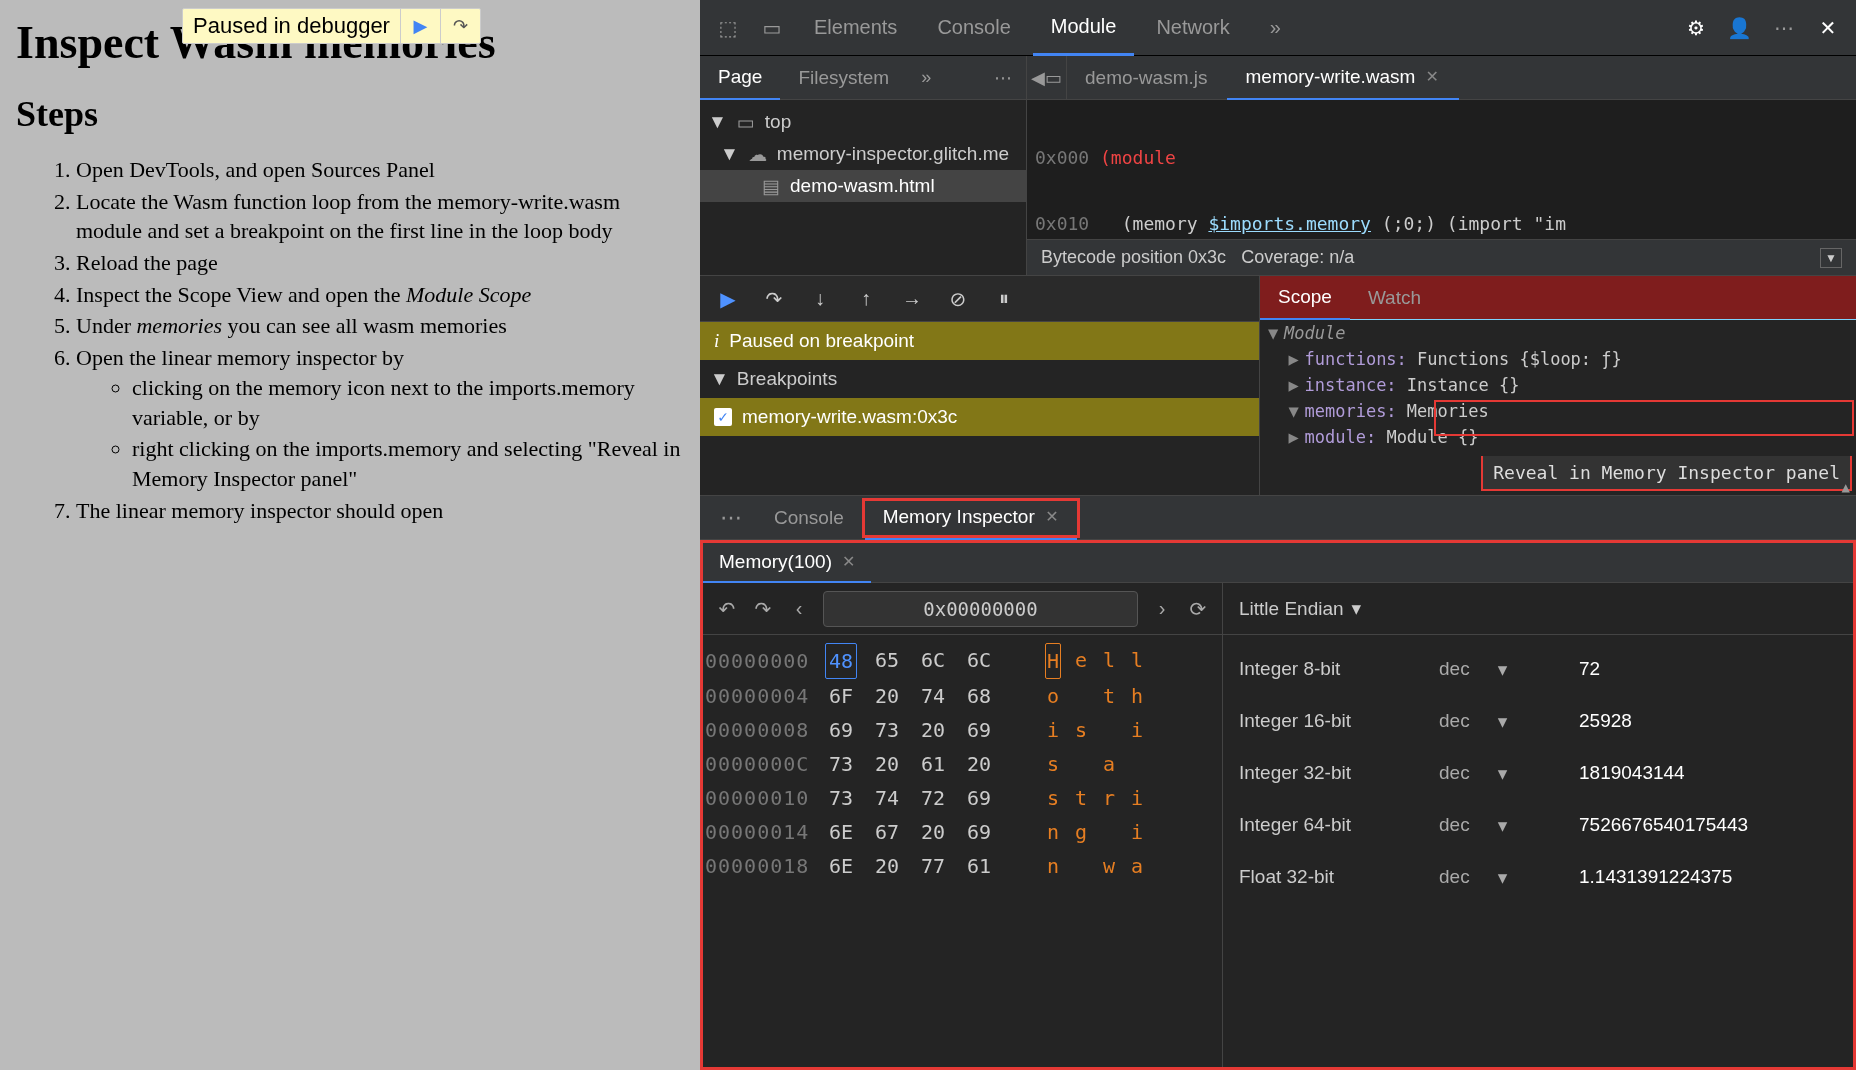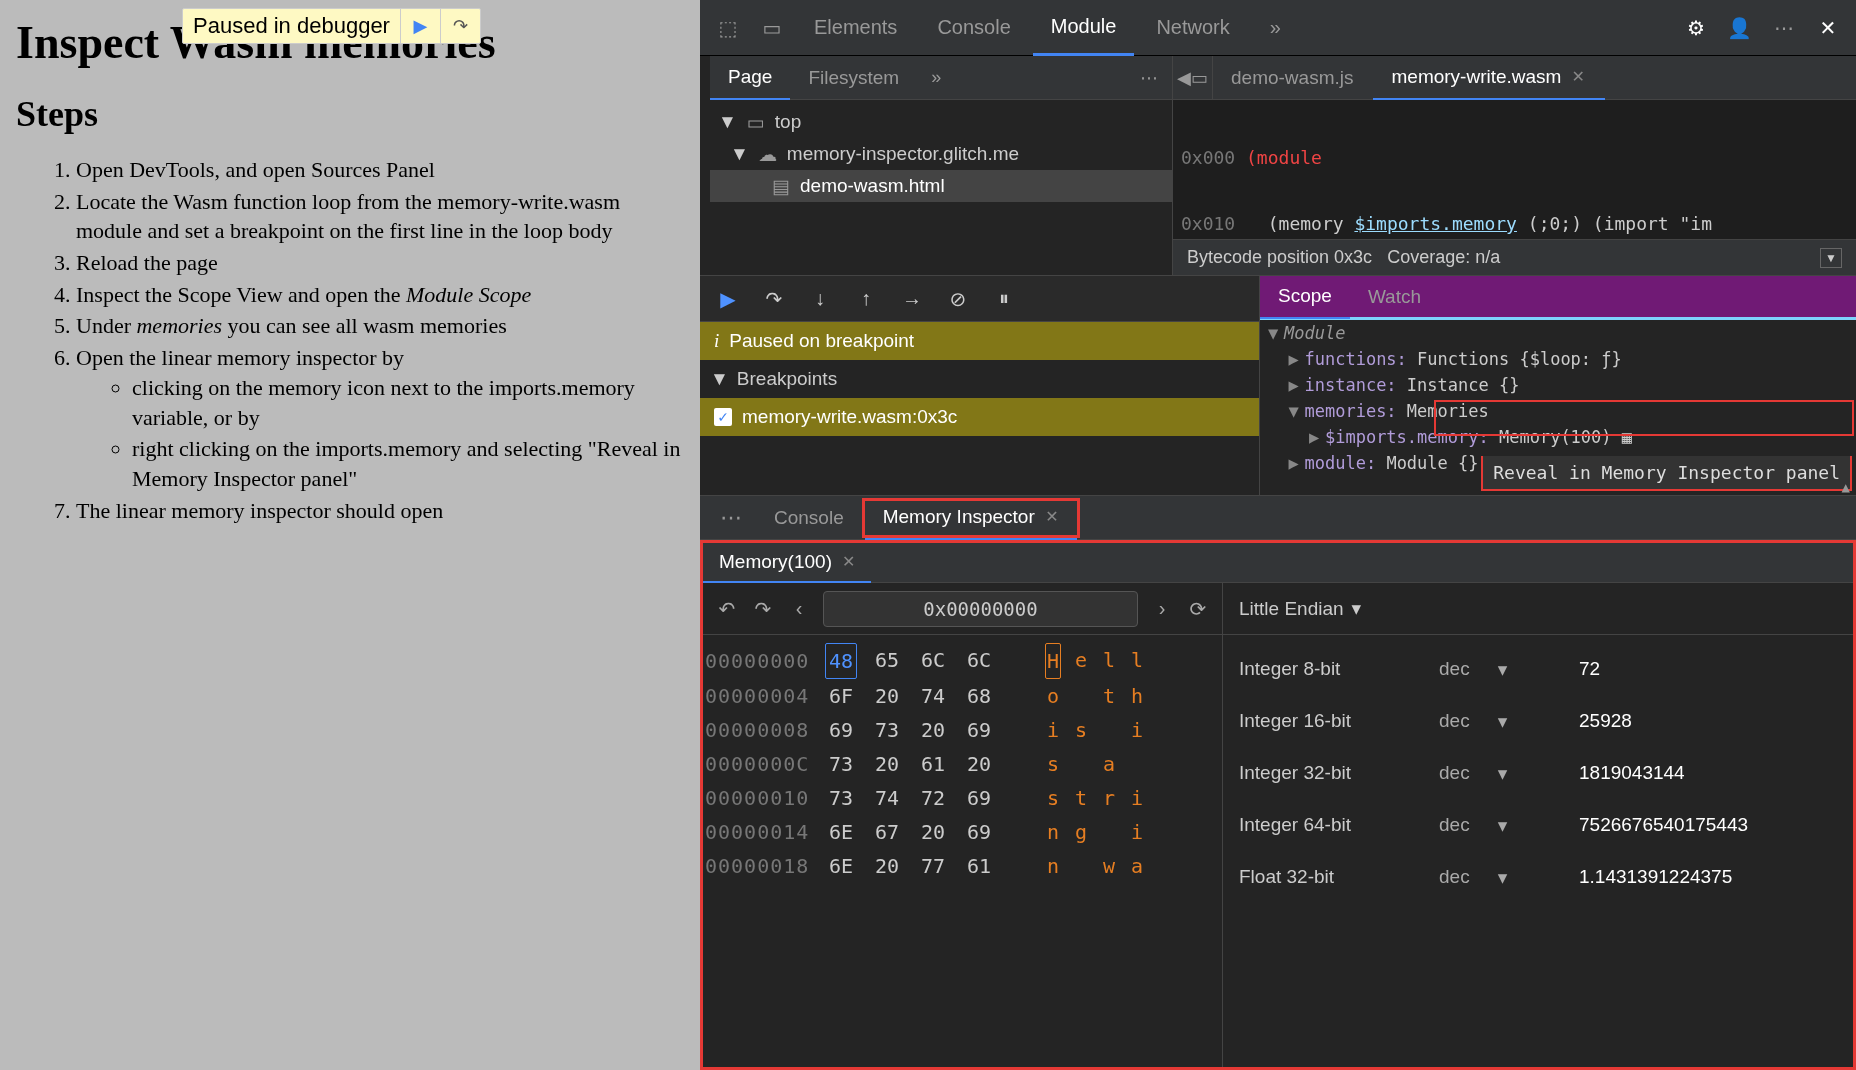--- a/index.html
+++ b/index.html
@@ -18,21 +18,21 @@
 
 .devtools { flex: 1; background: #242424; color: #ccc; display: flex; flex-direction: column; font-size: 18px; }
 .dt-topbar { display: flex; align-items: center; height: 56px; background: #333537; border-bottom: 1px solid #000; padding: 0 8px; gap: 4px; }
 .dt-topbar .icon { width: 40px; height: 40px; display: flex; align-items: center; justify-content: center; color: #999; font-size: 20px; }
 .dt-tab { padding: 0 18px; height: 56px; display: flex; align-items: center; color: #999; font-size: 20px; }
 .dt-tab.active { color: #fff; border-bottom: 3px solid #4285f4; }
 .dt-right-icons { margin-left: auto; display: flex; gap: 4px; }
 
 .dt-body { flex: 1; display: flex; flex-direction: column; }
 .dt-upper { display: flex; border-bottom: 1px solid #444; height: 220px; }
-.dt-left-col { width: 463px; display: flex; flex-direction: column; border-right: 1px solid #444; margin-left: 10px; }
+.dt-left-col { width: 327px; display: flex; flex-direction: column; border-right: 1px solid #444; }
 .tab-strip2 { display: flex; align-items: center; height: 44px; background: #333537; border-bottom: 1px solid #444; }
 .tab-strip2 .tab2 { padding: 0 18px; height: 44px; display: flex; align-items: center; color: #999; font-size: 19px; }
 .tab-strip2 .tab2.active { color: #fff; border-bottom: 2px solid #4285f4; }
 .tab-strip2 .more { padding: 0 14px; color: #999; }
 .file-tree { flex: 1; background: #242424; padding: 6px 0; font-size: 19px; }
 .tree-row { display: flex; align-items: center; height: 32px; color: #ccc; padding-left: 8px; gap: 8px; }
 .tree-row.indent1 { padding-left: 20px; }
 .tree-row.indent2 { padding-left: 60px; }
 .tree-row.sel { background: #444; color: #fff; }
 .tree-icon { width: 22px; display: inline-flex; justify-content: center; color: #999; }
@@ -56,21 +56,21 @@
 .dbg-toolbar { display: flex; align-items: center; gap: 18px; padding: 6px 14px; background: #2a2a2a; border-bottom: 1px solid #444; height: 46px; }
 .dbg-toolbar .dbtn { color: #ccc; font-size: 20px; width: 28px; text-align: center; }
 .dbg-toolbar .dbtn.blue { color: #4f92ff; }
 .paused-bar { background: #827717; color: #fff; padding: 8px 14px; font-size: 19px; display: flex; align-items: center; gap: 10px; }
 .paused-bar .infoi { font-family: serif; font-style: italic; }
 .bp-header { display: flex; align-items: center; gap: 8px; padding: 8px 10px; font-size: 19px; color: #ccc; background: #242424; }
 .bp-row { background: #827717; padding: 8px 14px; display: flex; align-items: center; gap: 10px; color: #fff; font-size: 19px; }
 .bp-check { width: 18px; height: 18px; background: #fff; display: inline-flex; align-items: center; justify-content: center; color: #4285f4; font-size: 14px; border-radius: 2px; }
 
 .debug-right { flex: 1; position: relative; display: flex; flex-direction: column; }
-.scope-tabs { display: flex; align-items: center; height: 44px; background: #701a75; border-bottom: 3px solid #7dd3fc; }
+.scope-tabs { display: flex; align-items: center; height: 44px; background: #7f1d1d; border-bottom: 1px solid #7dd3fc; }
 .scope-tabs .stab { padding: 0 18px; height: 44px; display: flex; align-items: center; color: #999; font-size: 19px; }
 .scope-tabs .stab.active { color: #fff; border-bottom: 2px solid #4285f4; }
 .scope-body { flex: 1; background: #242424; font-family: Menlo, monospace; font-size: 17px; padding: 0 8px; position: relative; overflow: hidden; }
 .srow { line-height: 26px; white-space: nowrap; }
 .tri { color: #888; display: inline-block; width: 16px; }
 .propname { color: #b19cd9; }
 .propval { color: #ccc; }
 .italic { font-style: italic; color: #999; }
 .red-box1 { position: absolute; border: 2px solid #e53935; right: 2px; top: 80px; width: 420px; height: 36px; pointer-events: none; }
 .reveal-tip { position: absolute; right: 4px; top: 136px; background: #333; color: #ddd; padding: 6px 10px; font-size: 18px; border: 1px solid #555; border: 2px solid #e53935; border-top: none; }
@@ -216,21 +216,20 @@
       <div class="debug-right">
         <div class="scope-tabs">
           <div class="stab active">Scope</div>
           <div class="stab">Watch</div>
         </div>
         <div class="scope-body">
           <div class="srow"><span class="tri">▼</span><span class="italic">Module</span></div>
           <div class="srow">&nbsp;&nbsp;<span class="tri">▶</span><span class="propname">functions:</span> <span class="propval">Functions {$loop: ƒ}</span></div>
           <div class="srow">&nbsp;&nbsp;<span class="tri">▶</span><span class="propname">instance:</span> <span class="propval">Instance {}</span></div>
           <div class="srow">&nbsp;&nbsp;<span class="tri">▼</span><span class="propname">memories:</span> <span class="propval">Memories</span></div>
-          <div class="srow">&nbsp;&nbsp;&nbsp;&nbsp;<span class="tri">▶</span><span class="propname">$imports.memory:</span> <span class="propval">Memory(100)</span> <span>▦</span></div>
           <div class="srow">&nbsp;&nbsp;<span class="tri">▶</span><span class="propname">module:</span> <span class="propval">Module {}</span></div>
           <div class="red-box1"></div>
           <div class="reveal-tip">Reveal in Memory Inspector panel</div>
           <div class="chev-up">▲</div>
         </div>
       </div>
     </div>
 
     <div class="drawer-tabs">
       <div class="dmore">⋯</div>

